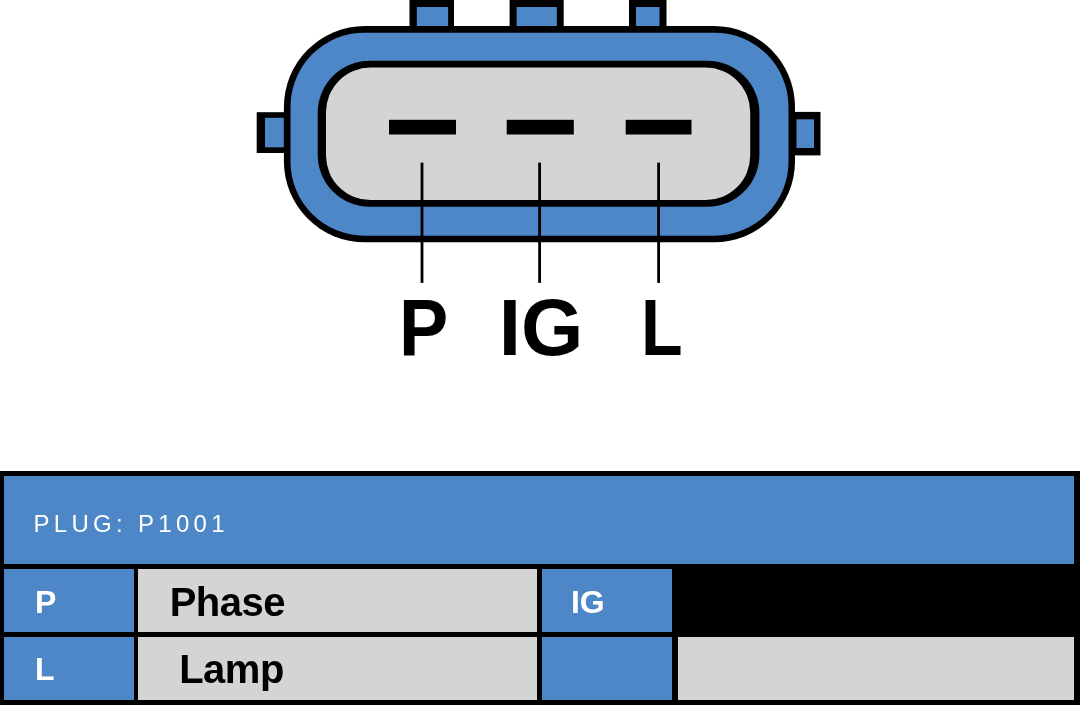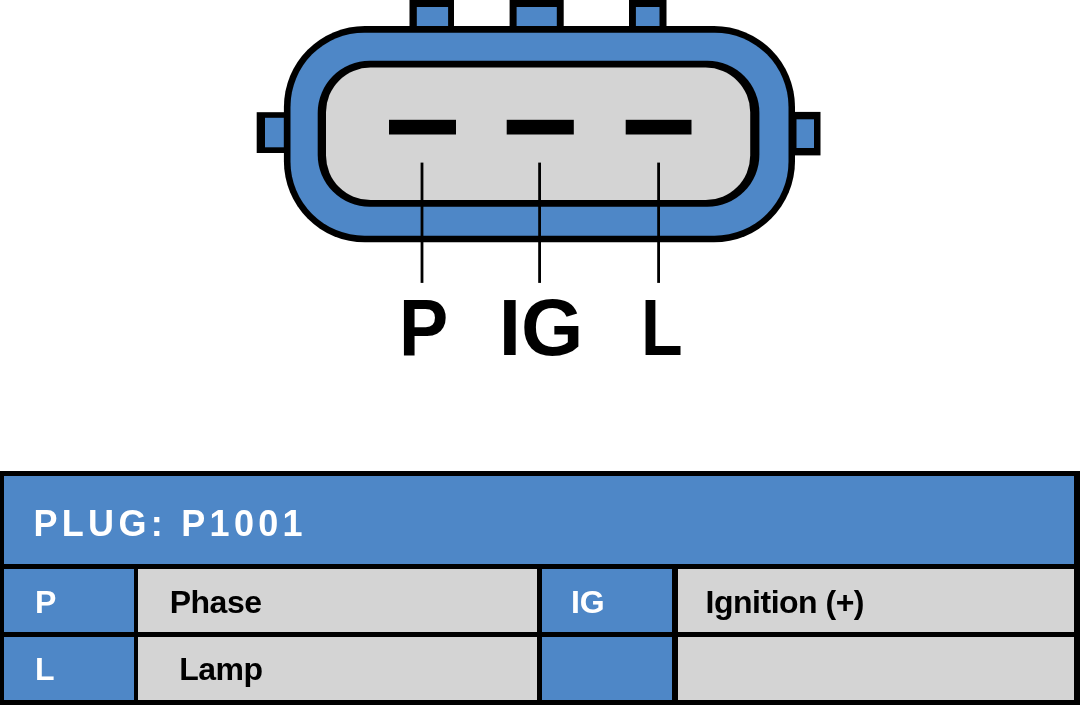--- a/index.html
+++ b/index.html
@@ -1,21 +1,21 @@
 <!DOCTYPE html>
 <html><head>
 <meta charset="utf-8">
 <style>
 html,body{margin:0;padding:0;background:#ffffff;}
 body{width:1081px;height:705px;position:relative;overflow:hidden;font-family:"Liberation Sans",sans-serif;}
 .cell{position:absolute;display:flex;align-items:center;}
 .blue{background:#4e87c7;}
 .gray{background:#d4d4d4;}
 .wtxt{color:#ffffff;font-weight:bold;font-size:32px;}
-.btxt{color:#000000;font-weight:bold;font-size:32px;letter-spacing:-0.5px;}
+.btxt{color:#000000;font-weight:bold;font-size:40px;letter-spacing:-0.5px;}
 </style>
 </head>
 <body>
 <svg width="1081" height="705" viewBox="0 0 1081 705" style="position:absolute;left:0;top:0;" xmlns="http://www.w3.org/2000/svg">
 
   <rect x="409.5" y="0" width="44.5" height="30" fill="#000000"></rect>
   <rect x="416.8" y="7" width="31.3" height="23" fill="#4e87c7"></rect>
   <rect x="509.6" y="0" width="54.1" height="30" fill="#000000"></rect>
   <rect x="516.6" y="7" width="40.2" height="23" fill="#4e87c7"></rect>
   <rect x="629" y="0" width="37.5" height="30" fill="#000000"></rect>
@@ -40,34 +40,31 @@
   <rect x="657.2" y="162.6" width="2.8" height="120.3" fill="#000000"></rect>
 
   <text x="423.6" y="354.6" font-family="Liberation Sans, sans-serif" font-size="79" font-weight="bold" text-anchor="middle" textLength="49.2" lengthAdjust="spacingAndGlyphs">P</text>
   <text x="541.1" y="354.6" font-family="Liberation Sans, sans-serif" font-size="79" font-weight="bold" text-anchor="middle" textLength="84.6" lengthAdjust="spacingAndGlyphs">IG</text>
   <text x="661.7" y="354.6" font-family="Liberation Sans, sans-serif" font-size="79" font-weight="bold" text-anchor="middle" textLength="41.6" lengthAdjust="spacingAndGlyphs">L</text>
 </svg>
 
 <div style="position:absolute;left:0;top:471px;width:1079.5px;height:234px;background:#000000;">
 
   <div class="cell blue" style="left:4px;top:5px;width:1070.4px;height:88px;">
-    <span style="color:#fff;font-weight:bold;font-size:36px;letter-spacing:4.3px;padding-left:29.5px;padding-top:7px;">PLUG: P1001</span>
+    <span style="color:#fff;font-weight:normal;font-size:24px;letter-spacing:4.3px;padding-left:29.5px;padding-top:7px;">PLUG: P1001</span>
   </div>
 
   <div class="cell blue" style="left:4px;top:97.5px;width:130px;height:63.8px;">
       <span class="wtxt" style="padding-left:31px;padding-top:4.5px;">P</span>
     </div>
   <div class="cell gray" style="left:138.2px;top:97.5px;width:398.5px;height:63.8px;">
       <span class="btxt" style="padding-left:31.5px;padding-top:4.5px;">Phase</span>
     </div>
   <div class="cell blue" style="left:541.9px;top:97.5px;width:130.6px;height:63.8px;">
       <span class="wtxt" style="padding-left:29px;padding-top:4.5px;">IG</span>
-    </div>
-  <div class="cell gray" style="left:677.6px;top:97.5px;width:396.8px;height:63.8px;">
-      <span class="btxt" style="padding-left:28px;padding-top:4.5px;">Ignition (+)</span>
     </div>
 
   <div class="cell blue" style="left:4px;top:166.3px;width:130px;height:62.5px;">
       <span class="wtxt" style="padding-left:31px;padding-top:2.5px;">L</span>
     </div>
   <div class="cell gray" style="left:138.2px;top:166.3px;width:398.5px;height:62.5px;">
       <span class="btxt" style="padding-left:41px;padding-top:2px;">Lamp</span>
     </div>
   <div class="cell blue" style="left:541.9px;top:166.3px;width:130.6px;height:62.5px;"></div>
   <div class="cell gray" style="left:677.6px;top:166.3px;width:396.8px;height:62.5px;"></div>

